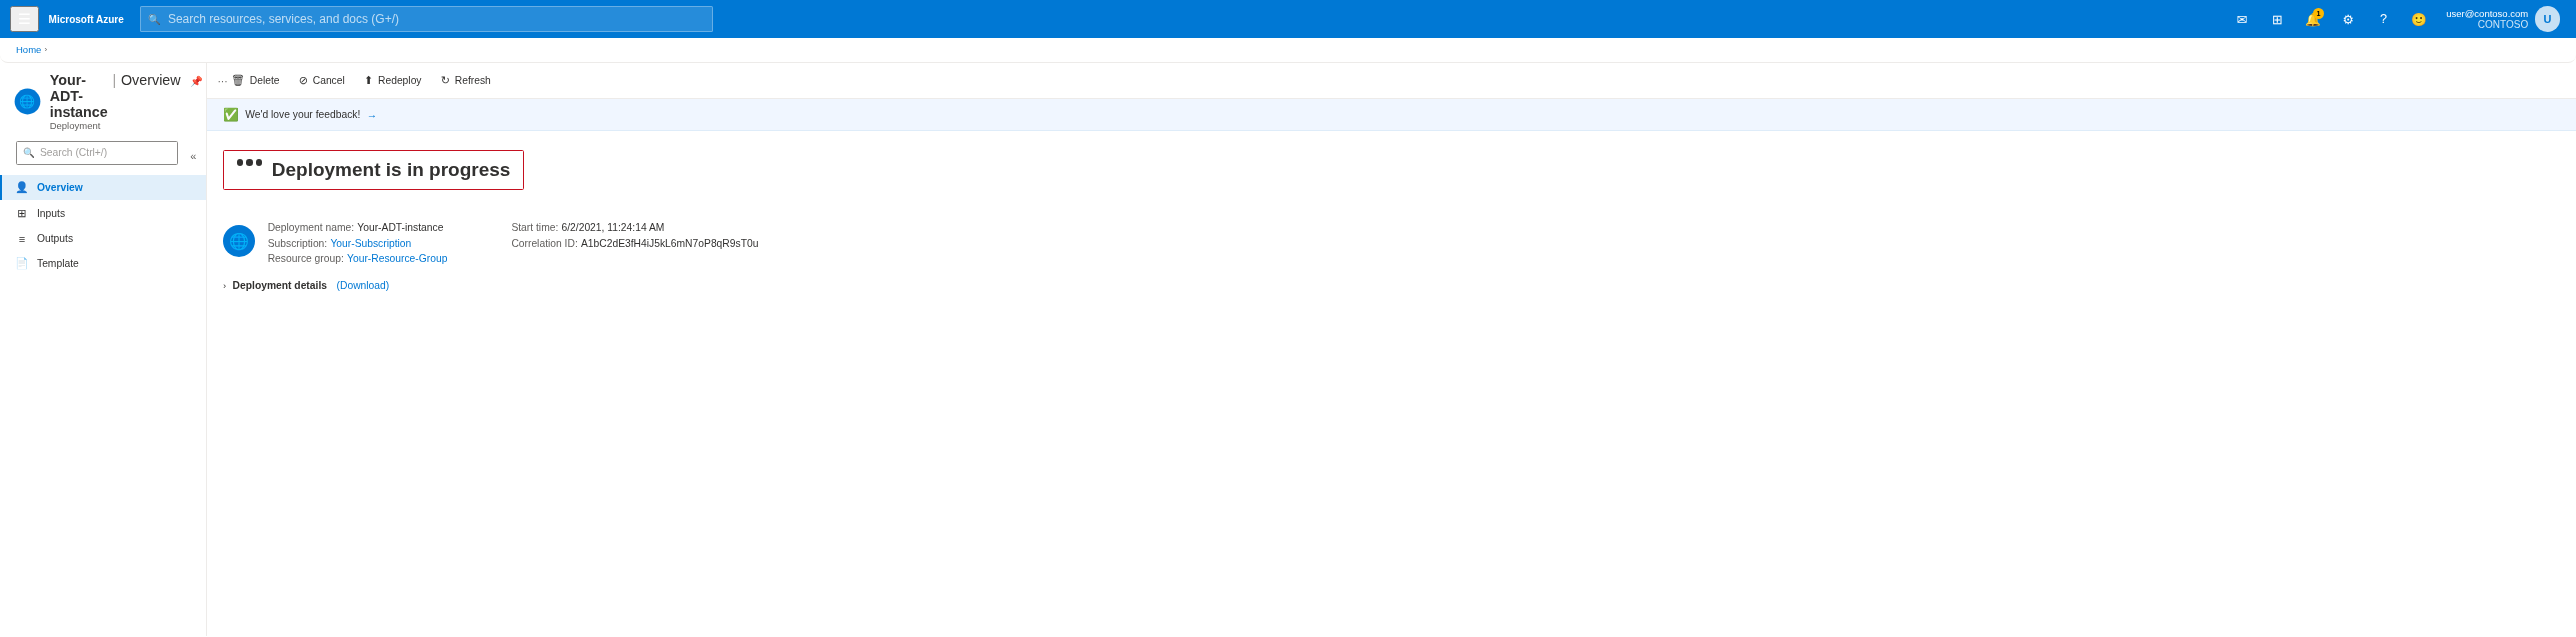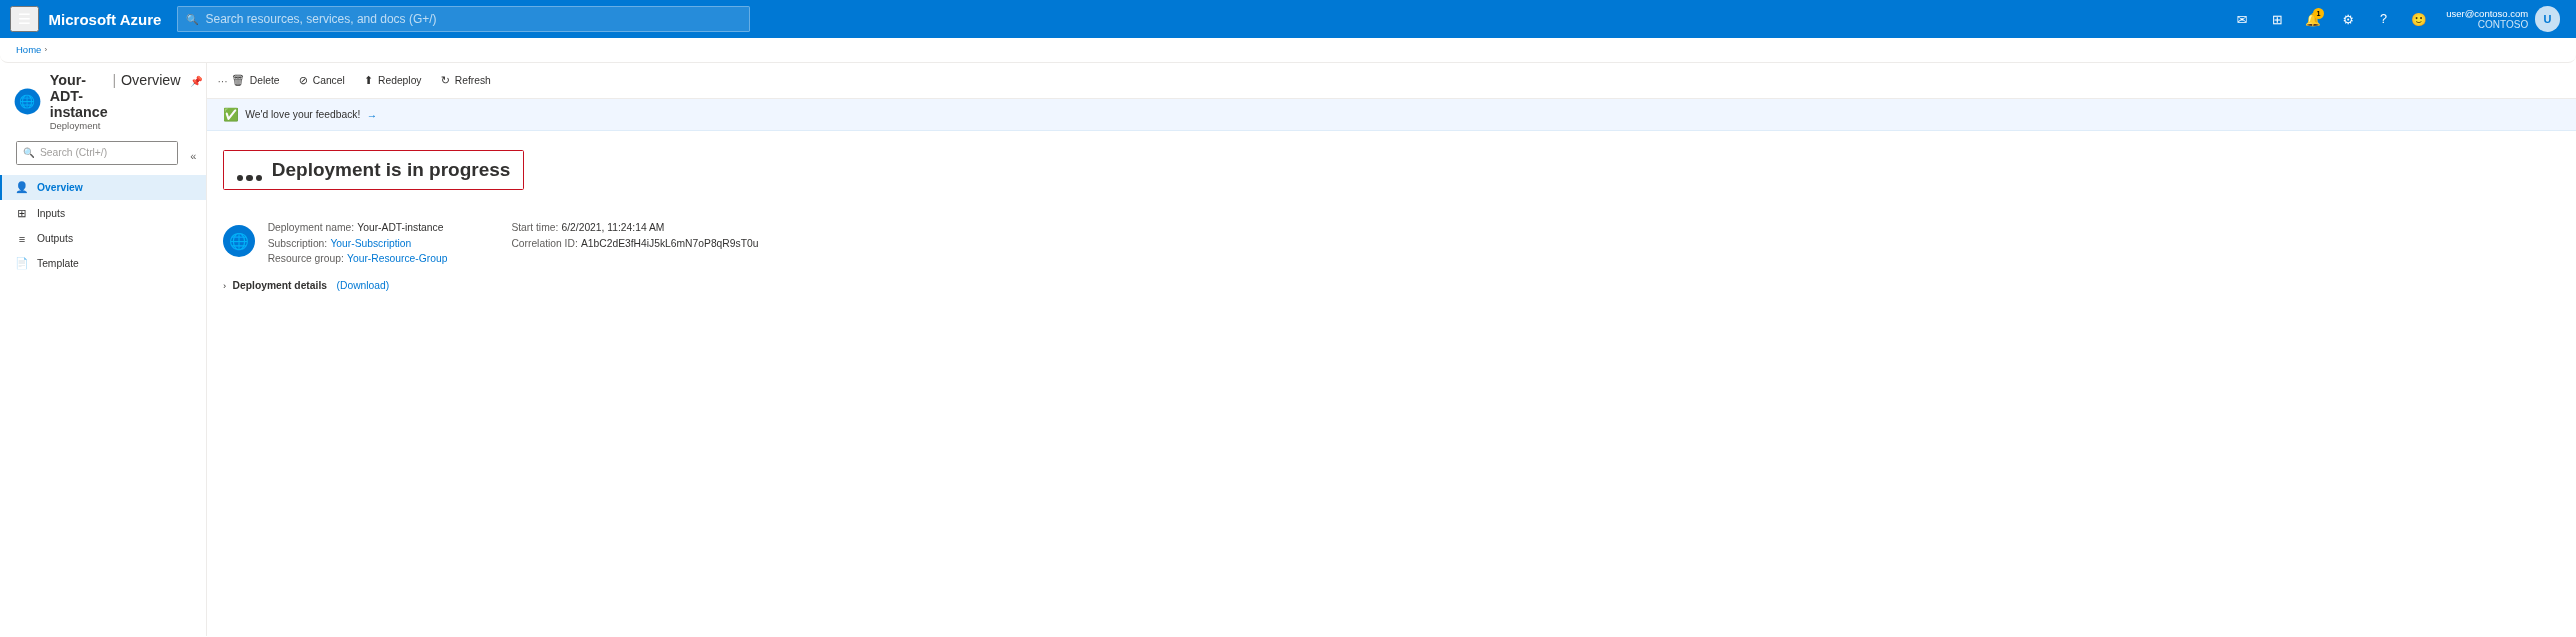--- a/index.html
+++ b/index.html
@@ -15,21 +15,21 @@
       gap: 9.5px;
     }
     .topbar-hamburger {
       color: #fff;
       font-size: 14.3px;
       cursor: pointer;
       padding: 3.2px 6.4px;
     }
     .topbar-logo {
       color: #fff;
-      font-size: 15px;
+      font-size: 10px;
       font-weight: 600;
       white-space: nowrap;
       margin-right: 6.4px;
     }
     .topbar-search {
       flex: 1;
       max-width: 573px;
       background: rgba(255,255,255,0.15);
       border: 0.8px solid rgba(255,255,255,0.3);
       border-radius: 1.6px;
@@ -252,21 +252,21 @@
     .feedback-icon { color: #0078d4; font-size: 12.7px; }
     .feedback-arrow { color: #0078d4; }
 
     
     .deployment-section {
       padding: 19px 16px;
     }
     .deployment-status-box {
       border: 1.6px solid #c50f1f;
       display: inline-flex;
-      align-items: flex-end;
+      align-items: flex-start;
       padding: 8px 12.7px;
       gap: 9.5px;
       margin-bottom: 19px;
       border-radius: 1.6px;
     }
     .deployment-status-dots {
       display: flex;
       gap: 3.2px;
     }
     .dot {

